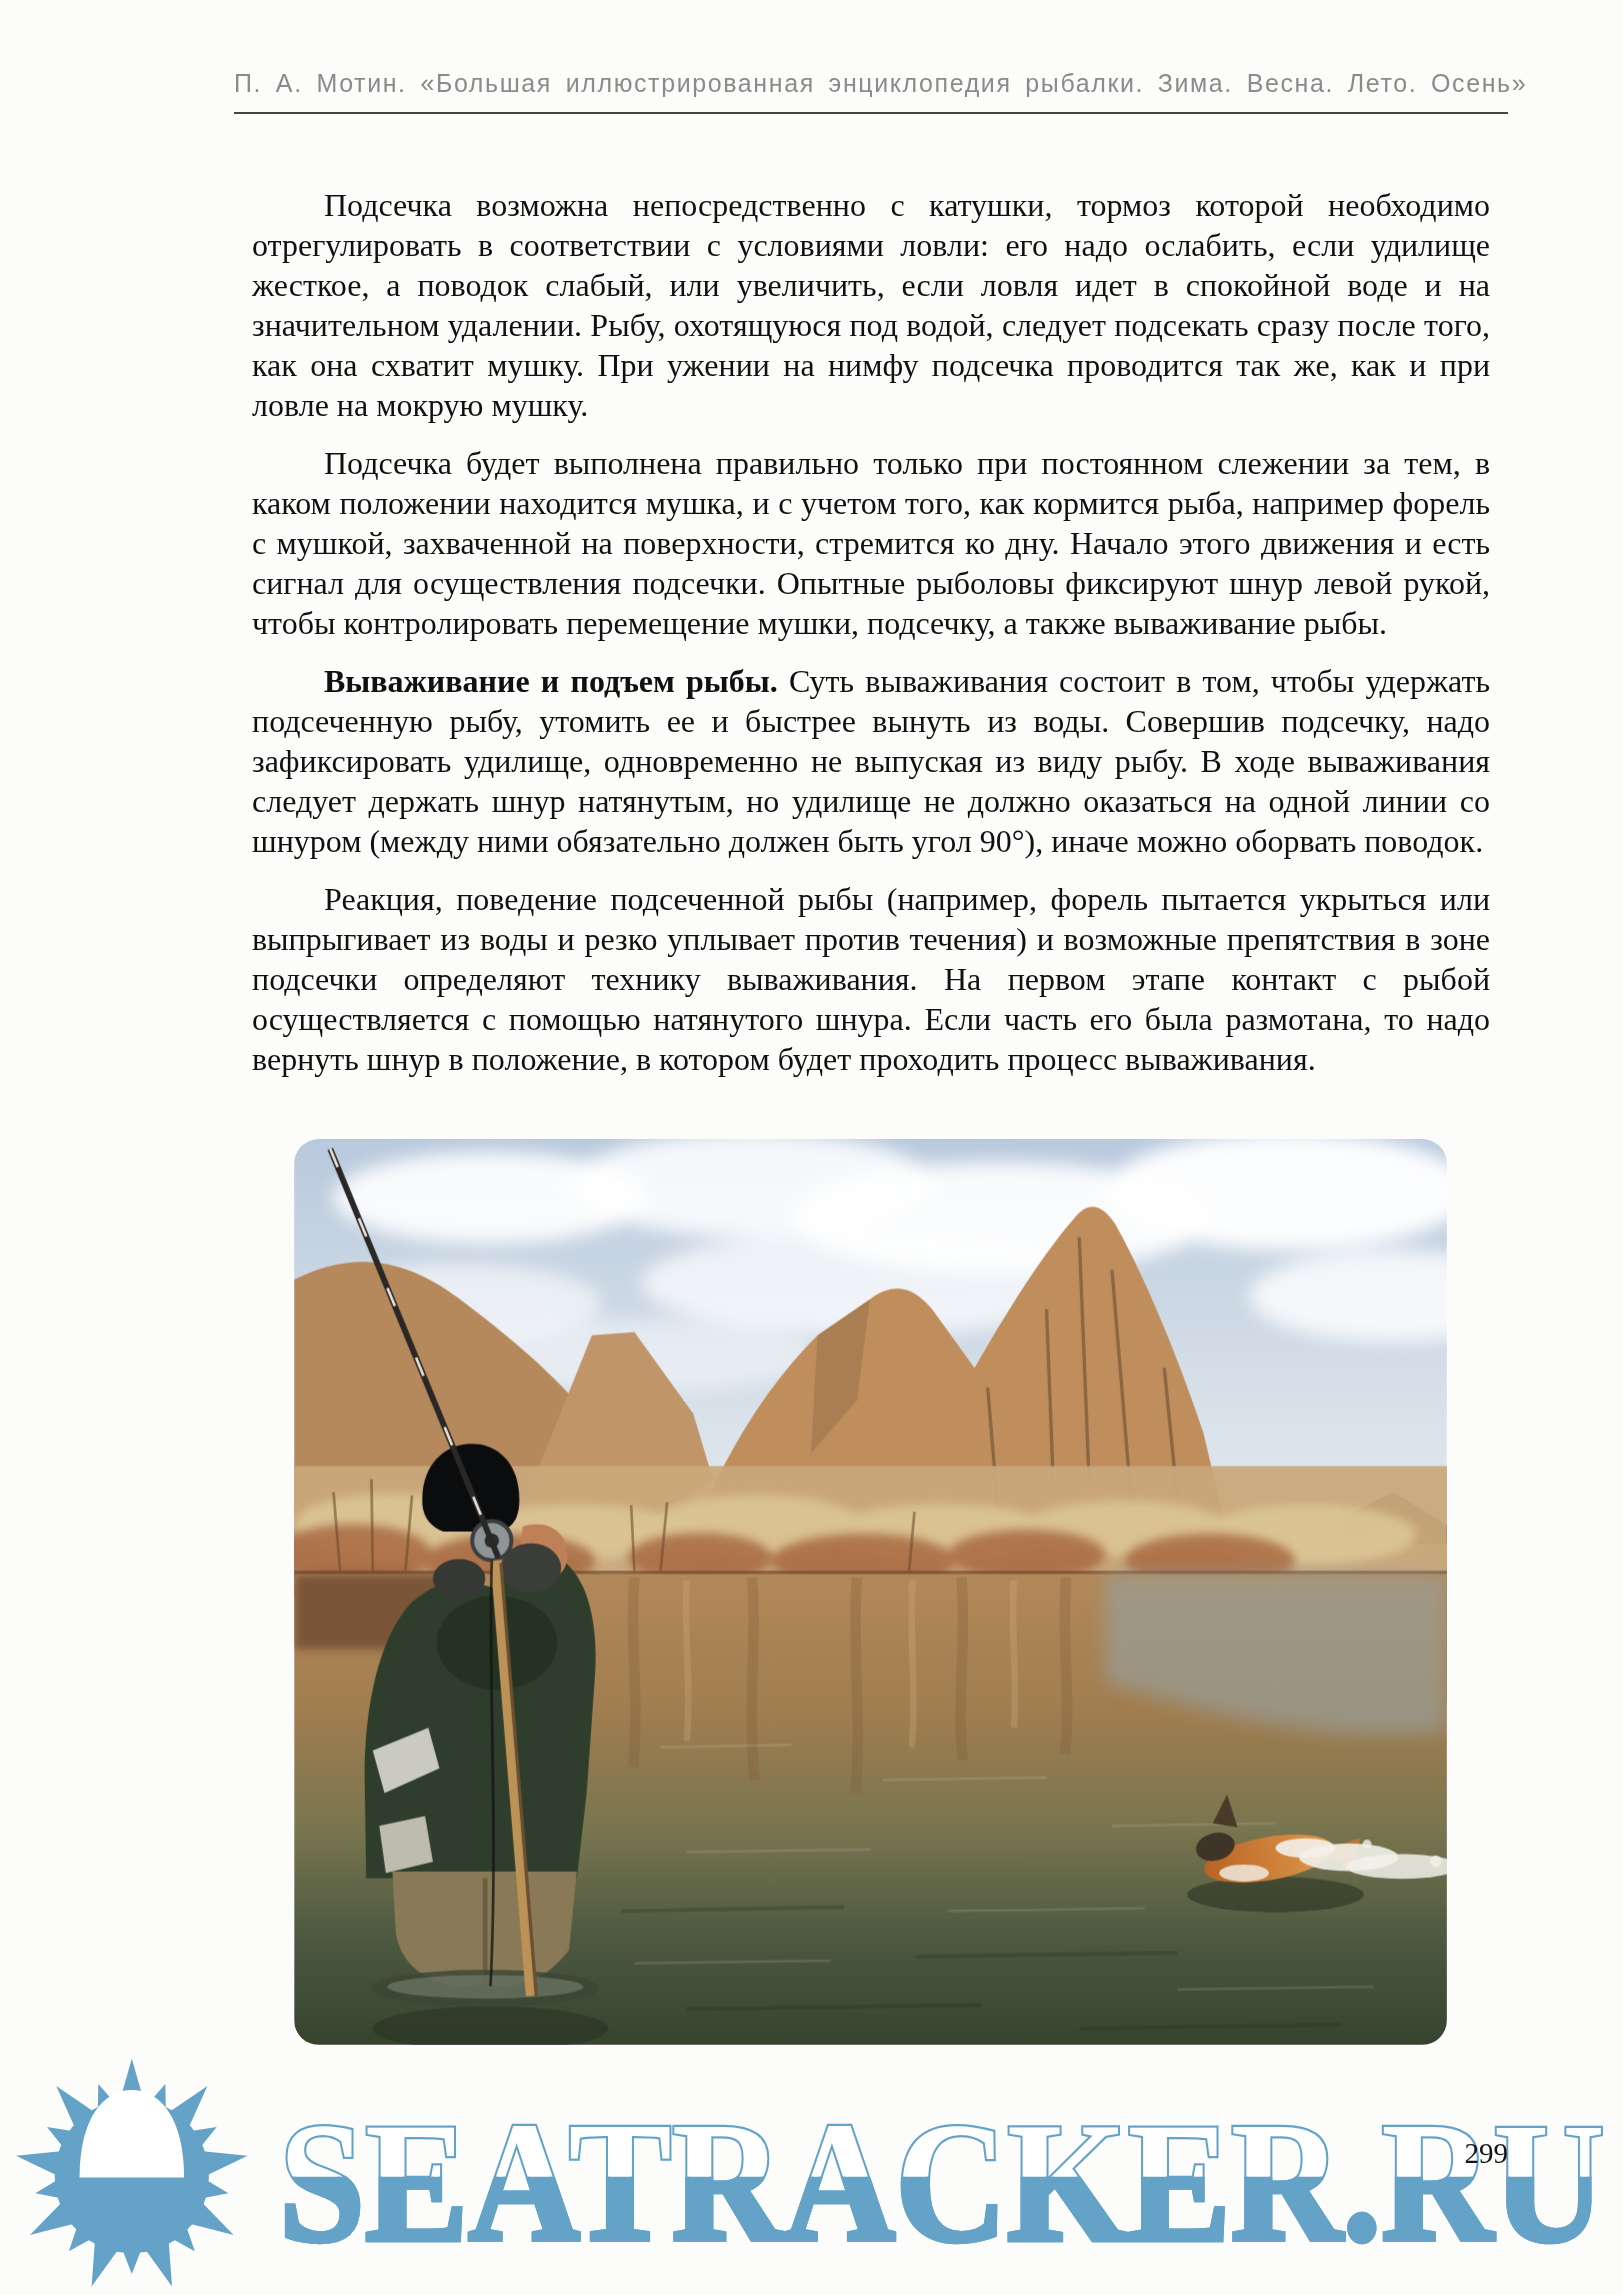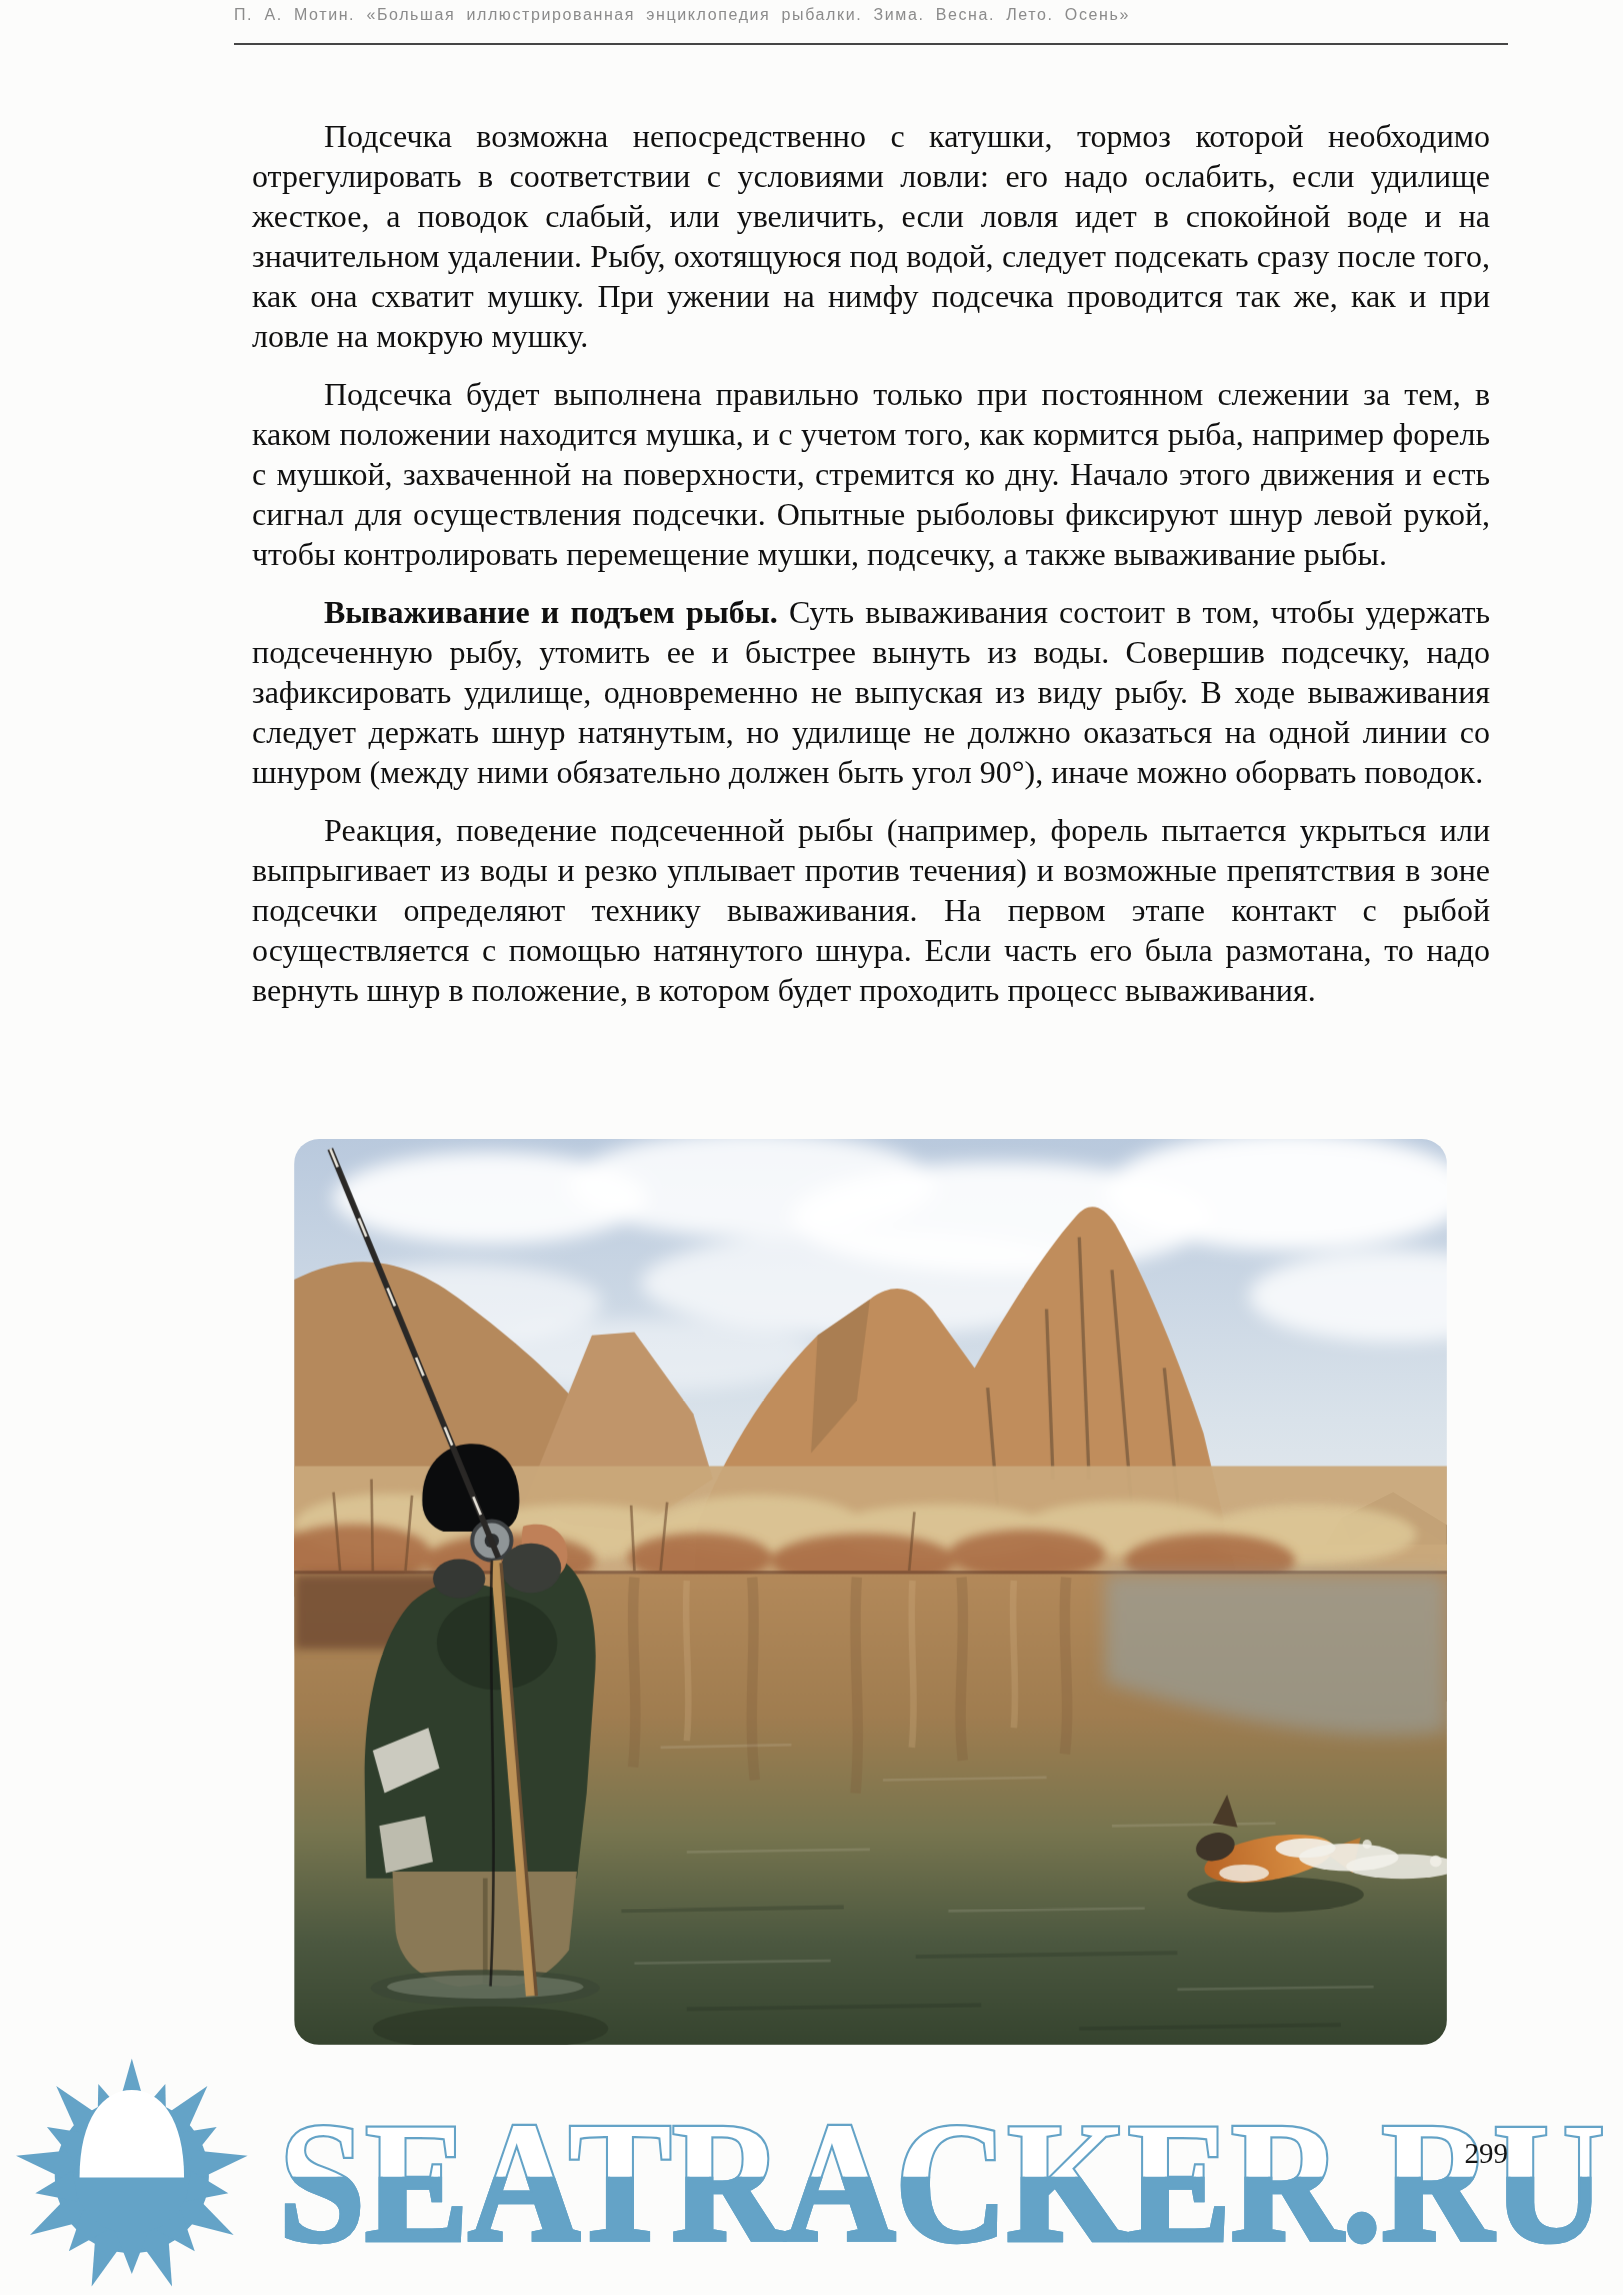--- a/index.html
+++ b/index.html
@@ -3,22 +3,23 @@
 <meta charset="utf-8">
 <style>
   html,body { margin:0; padding:0; background:#e9e9e9; }
   .page {
     position:relative; width:1623px; height:2295px;
     background:#fcfcfb; overflow:hidden;
     font-family:"Liberation Serif", serif; color:#141414;
   }
   .content { position:absolute; left:234px; top:0; width:1274px; }
   .running-head {
+    margin-top:69px;
     font-family:"Liberation Sans", sans-serif;
-    font-size:16px; line-height:29px; color:#8b8b8b;
+    font-size:25px; line-height:29px; color:#8b8b8b;
     letter-spacing:1.6px; word-spacing:5.2px; white-space:nowrap;
   }
   .header-rule { border-bottom:2px solid #454545; margin-top:14.4px; width:1274px; }
   .body-text {
     margin-top:71px; font-size:32px; line-height:40px;
     text-align:justify; color:#101010;
   }
   .body-text p { margin:18px; text-indent:72px; }
   .body-text .lead { font-weight:bold; }
   .photo-figure {

